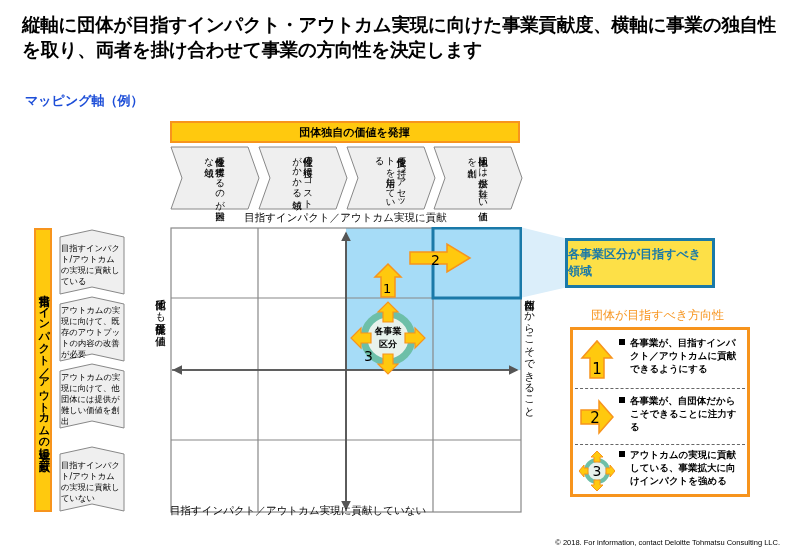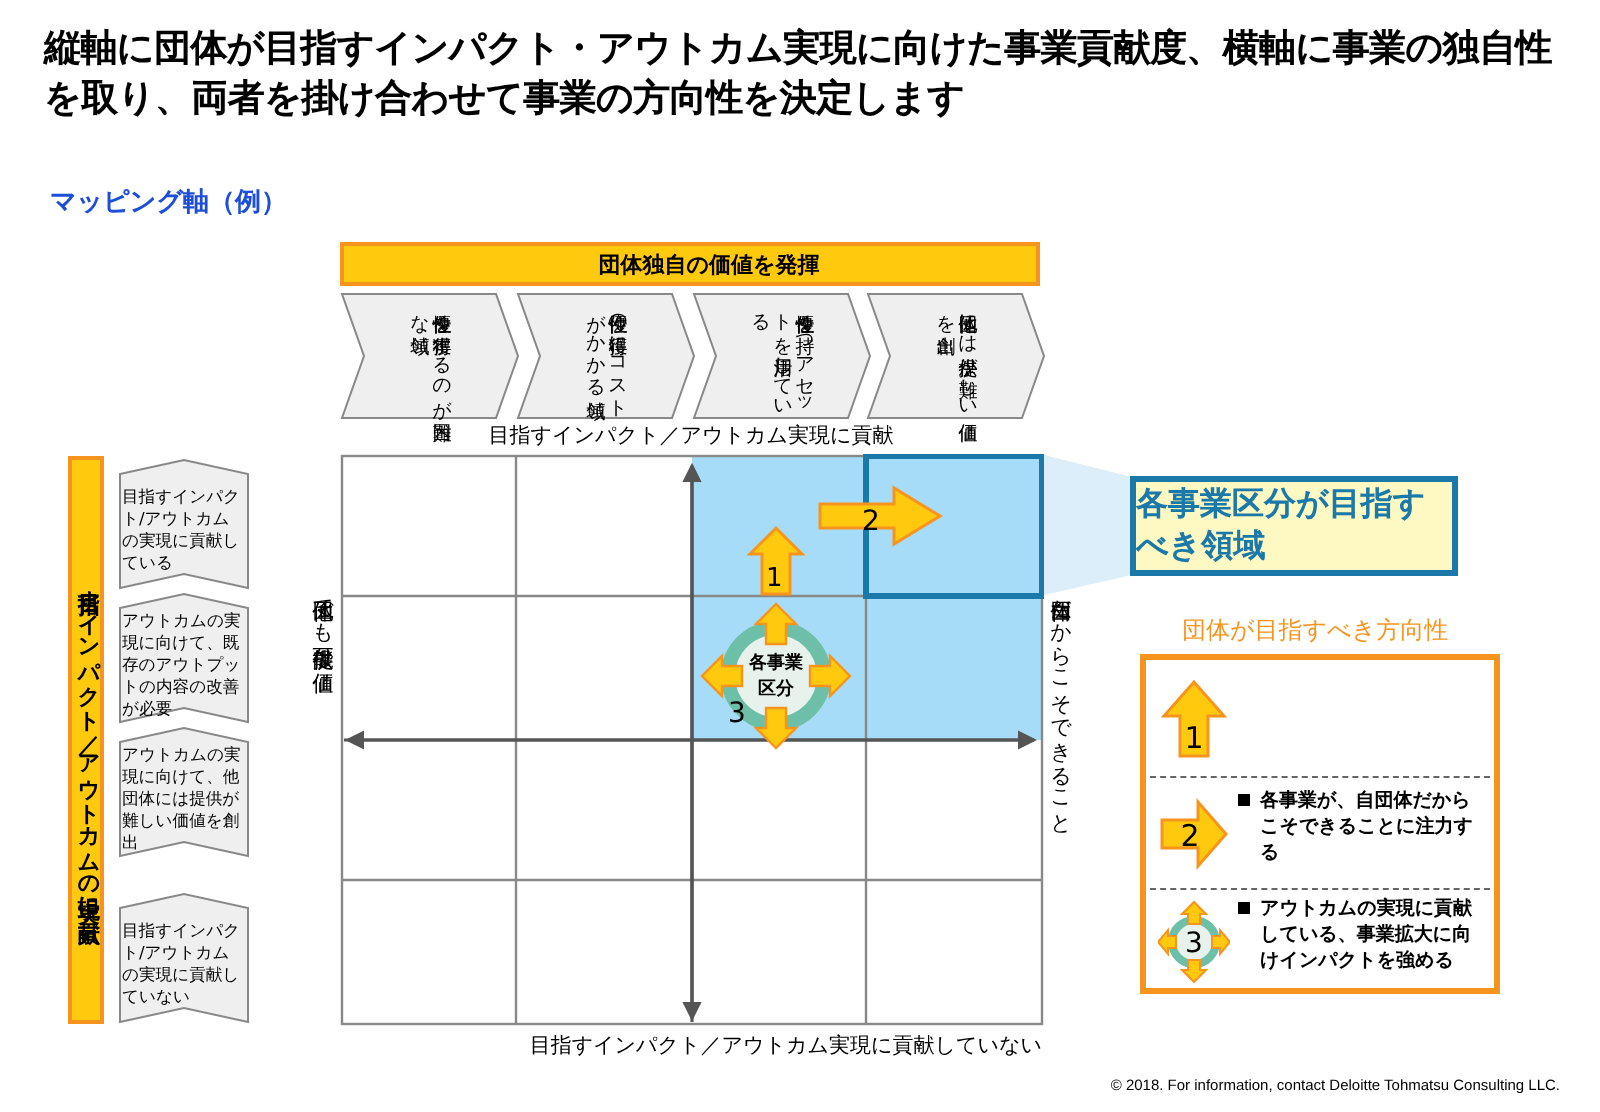--- a/index.html
+++ b/index.html
@@ -9,32 +9,32 @@
 
   .title { left: 22px; top: 12px; width: 770px; font-size: 18.5px; font-weight: bold; line-height: 25px; letter-spacing: -0.3px; }
   .subtitle { left: 25px; top: 92px; font-size: 13px; font-weight: bold; color: #1d4ed8; }
 
   .top-banner { left: 170px; top: 121px; width: 350px; height: 22px; background: #ffc90e; border: 2px solid #f7941d; font-size: 11px; font-weight: bold; display:flex; align-items:center; justify-content:center;padding-left:19px; }
   .chev { top: 146px; width: 90px; height: 64px; }
   .chev svg { position:absolute; left:0; top:0; }
   .chev .vtext { position:absolute; left: 14px; right: 14px; top: 4px; bottom: 4px; writing-mode: vertical-rl; font-size: 9.5px; line-height: 11px; display:flex; align-items:center; justify-content:center; text-align:left; }
 
   .x-top { left: 170px; top: 211px; width: 351px; text-align:center; font-size: 10.5px; }
-  .x-bottom { left: 170px; top: 516px; width: 351px; text-align:right; font-size: 10.5px; }
+  .x-bottom { left: 170px; top: 504px; width: 351px; text-align:left; font-size: 10.5px; }
 
   .left-banner { left: 34px; top: 228px; width: 18px; height: 284px; background: #ffc90e; border: 2px solid #f7941d; writing-mode: vertical-rl; font-size: 11px; font-weight: bold; display:flex; align-items:center; justify-content:center; letter-spacing: -0.5px; }
   .vchev { left: 59px; width: 66px; height: 66px; }
   .vchev svg { position:absolute; left:0; top:0; }
   .vchev .t { position:absolute; left: 2px; right: 2px; top: 10px; bottom: 4px; font-size: 8.3px; line-height: 11px; text-align:left; display:flex; align-items:center; justify-content:center; }
 
   .y-left { left: 154px; top: 292px; width: 14px; writing-mode: vertical-rl; font-size: 10.5px; }
   .y-right { left: 523px; top: 292px; width: 14px; writing-mode: vertical-rl; font-size: 10.5px; }
 
   .grid { left: 170px; top: 227px; }
-  .target-box { left: 565px; top: 238px; width: 164px; height: 50px; border: 3px solid #1a79a8; background:#fef9c3; color:#1a79a8; font-size: 16px; font-weight: bold; display:flex; align-items:center; justify-content:center; }
+  .target-box { left: 565px; top: 238px; width: 150px; height: 50px; border: 3px solid #1a79a8; background:#fde047; color:#1a79a8; font-size: 12px; font-weight: bold; display:flex; align-items:center; justify-content:center; }
   .dir-title { left: 565px; top: 307px; width: 185px; text-align:center; color: #f7941d; font-size: 12px; font-weight: normal; }
   .dir-box { left: 570px; top: 327px; width: 180px; height: 170px; border: 3px solid #f7941d; background:#fff; }
   .dir-item { position:absolute; left: 0; width: 174px; height: 54px; }
   .dir-item .ic { position:absolute; left: 6px; top: 6px; width: 36px; height: 42px; }
   .dir-item .txt { position:absolute; left: 46px; top: 4px; width: 125px; font-size: 9.5px; line-height: 13px; font-weight: bold; padding-left: 11px; }
   .dir-item .txt::before { content: ""; position:absolute; left: 0; top: 3px; width: 6px; height: 6px; background:#000; }
   .dashed { position:absolute; left: 2px; right: 2px; border-top: 1px dashed #666; }
 
   .footer { left: 480px; top: 538px; width: 300px; text-align:right; font-family: "Liberation Sans", sans-serif; font-size: 7.5px; color:#000; }
 </style>
@@ -157,20 +157,21 @@
 <div class="abs x-bottom">目指すインパクト／アウトカム実現に貢献していない</div>
 
 <div class="abs target-box">各事業区分が目指すべき領域</div>
 <div class="abs dir-title">団体が目指すべき方向性</div>
 <div class="abs dir-box">
   <div class="dir-item" style="top:2px">
     <svg class="ic" viewBox="0 0 36 42">
       <polygon points="11,40 11,20 3,20 18,3 33,20 25,20 25,40" fill="#ffc90e" stroke="#f7941d" stroke-width="1.5"></polygon>
       <text x="18" y="36" text-anchor="middle" font-size="15" font-family="DejaVu Sans, sans-serif" fill="#000">1</text>
     </svg>
+    <div class="txt">各事業が、目指すインパクト／アウトカムに貢献できるようにする</div>
   </div>
   <div class="dashed" style="top:58px"></div>
   <div class="dir-item" style="top:60px">
     <svg class="ic" viewBox="0 0 36 42">
       <polygon points="2,14 20,14 20,5 34,21 20,37 20,28 2,28" fill="#ffc90e" stroke="#f7941d" stroke-width="1.5"></polygon>
       <text x="16" y="27" text-anchor="middle" font-size="15" font-family="DejaVu Sans, sans-serif" fill="#000">2</text>
     </svg>
     <div class="txt">各事業が、自団体だからこそできることに注力する</div>
   </div>
   <div class="dashed" style="top:114px"></div>

